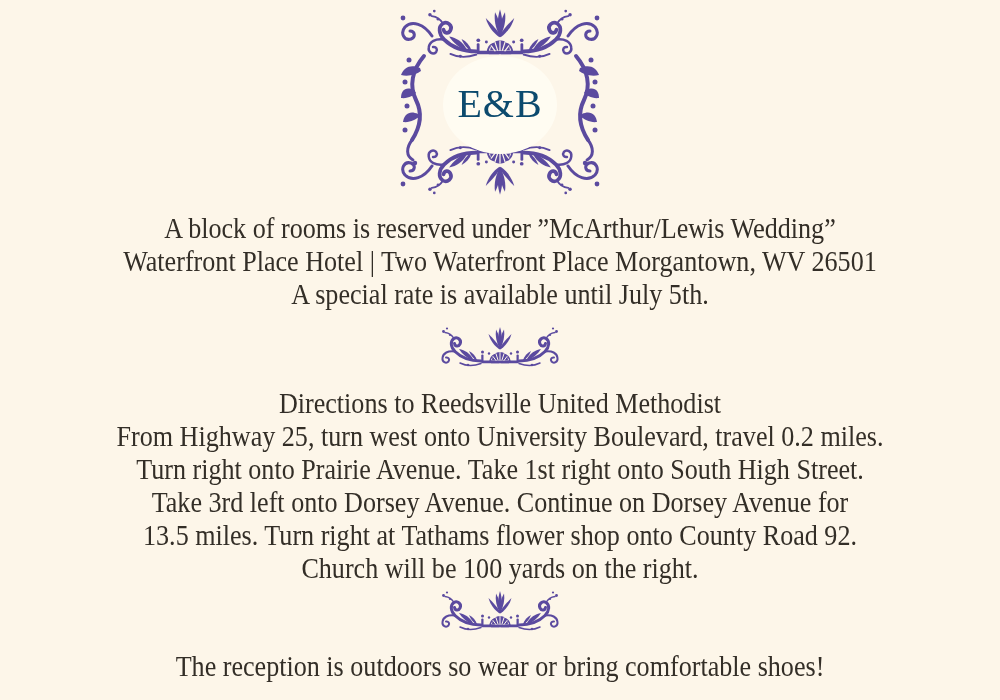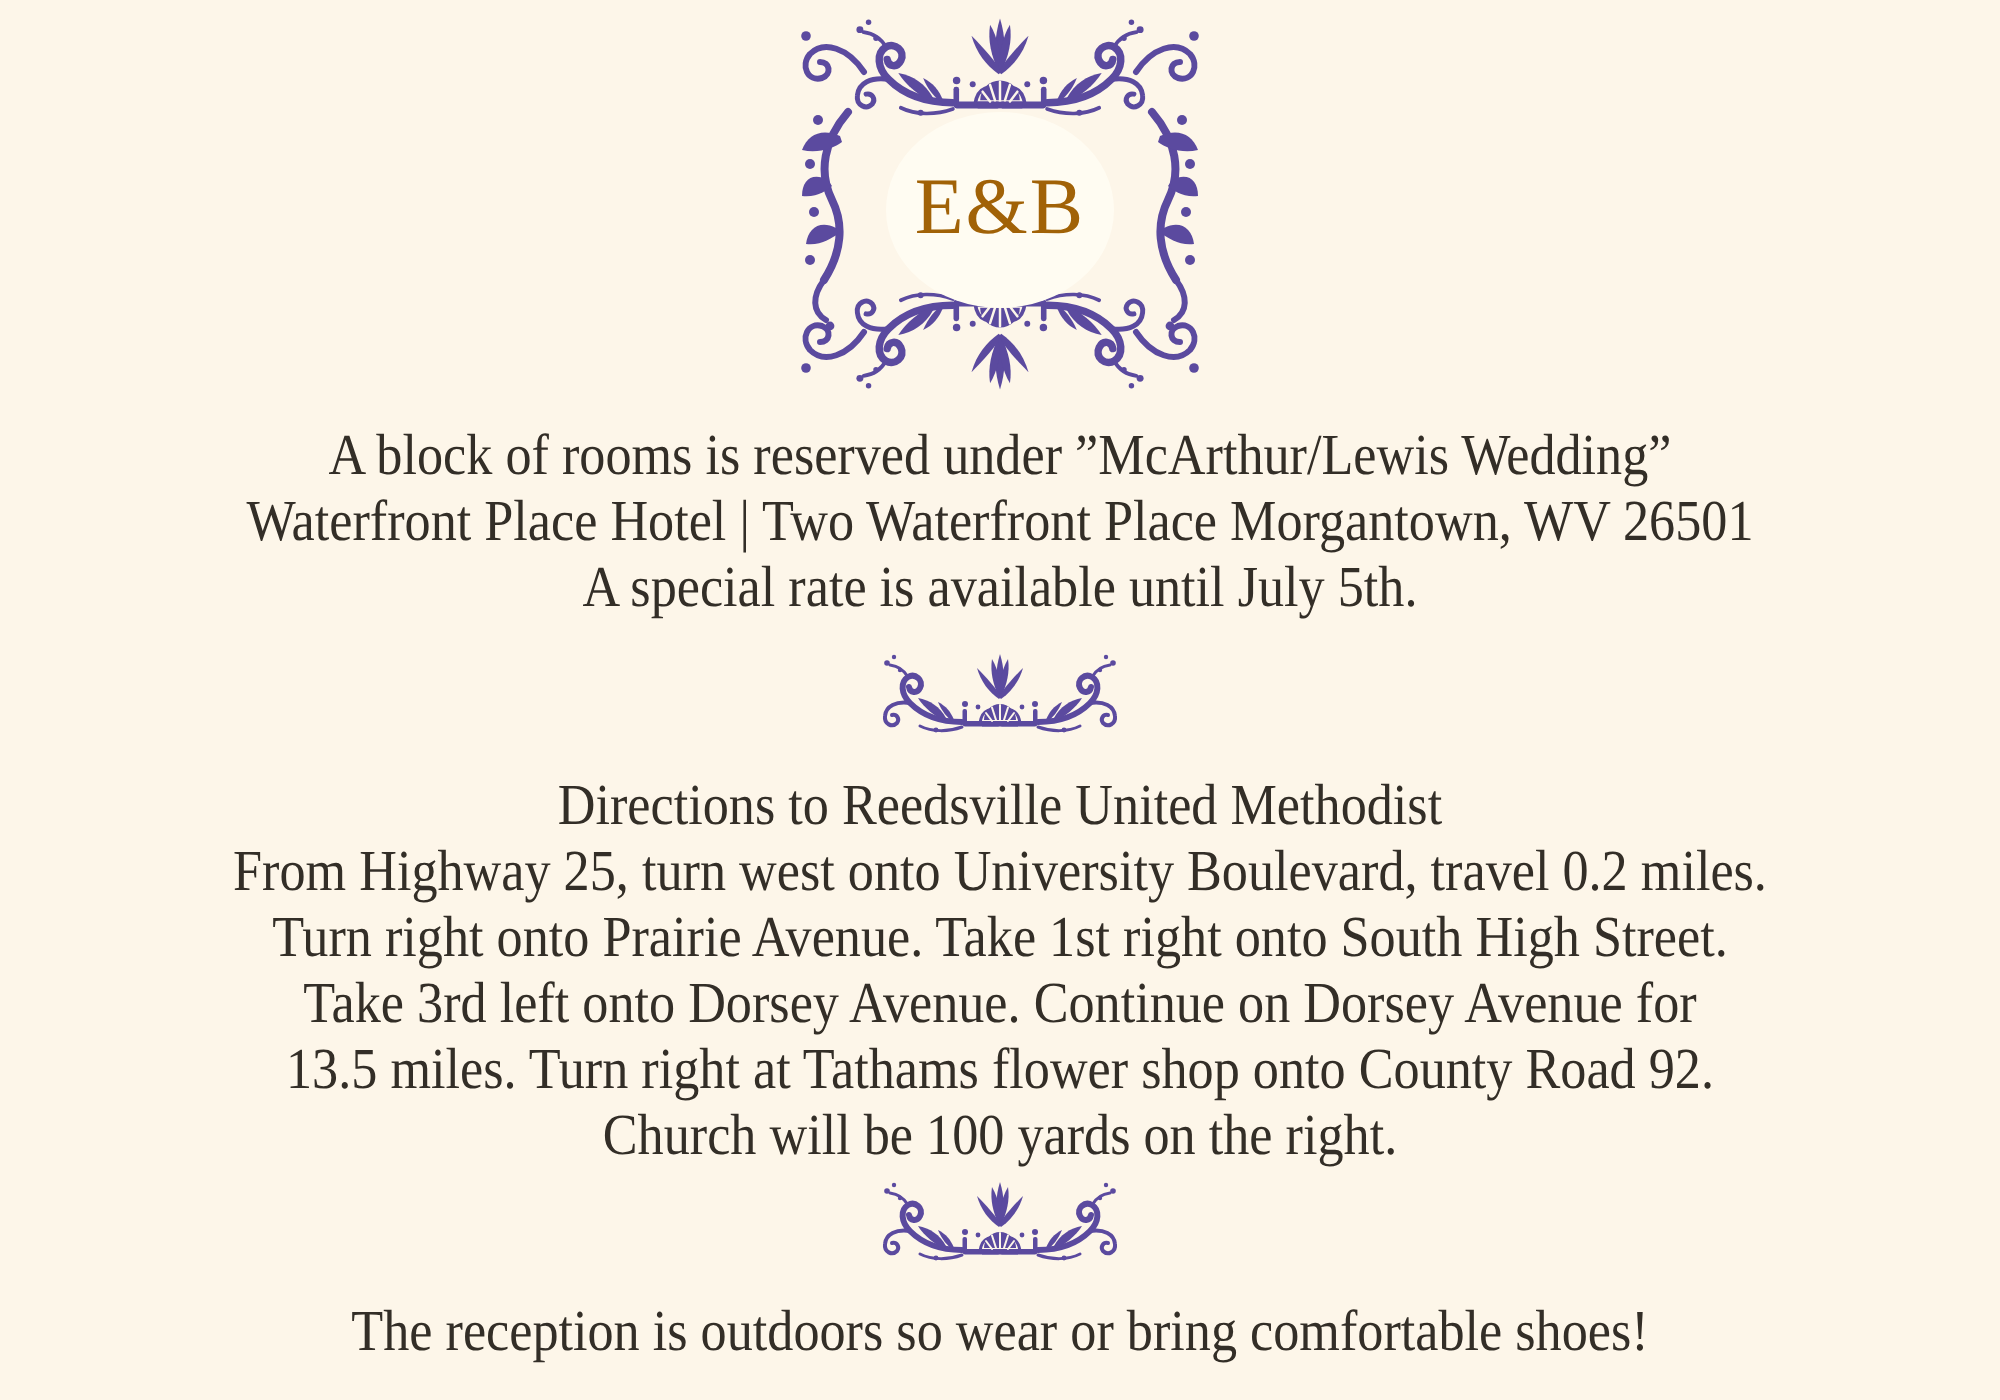--- a/index.html
+++ b/index.html
@@ -12,21 +12,21 @@
     font-family:"Liberation Serif", serif;
     color:var(--ink);
   }
   .card{width:1000px;height:700px;position:relative;text-align:center;}
 
   
   .monogram{width:200px;height:190px;margin:6px auto 0;position:relative;}
   .monogram svg{display:block;width:200px;height:190px;}
   .initials{
     position:absolute;left:0;right:0;top:99px;transform:translateY(-54%);
-    font-size:40px;letter-spacing:1px;color:#a16207;
+    font-size:40px;letter-spacing:1px;color:#0c4a6e;
   }
 
   
   .orn{fill:var(--accent);}
   .st{fill:none;stroke:var(--accent);stroke-linecap:round;}
   .s6{stroke-width:6;} .s4{stroke-width:4;} .s3{stroke-width:3;}
   .cream{fill:none;stroke:var(--bg);stroke-width:2;stroke-linecap:round;}
   .divider{display:block;margin:0 auto;}
 
   

